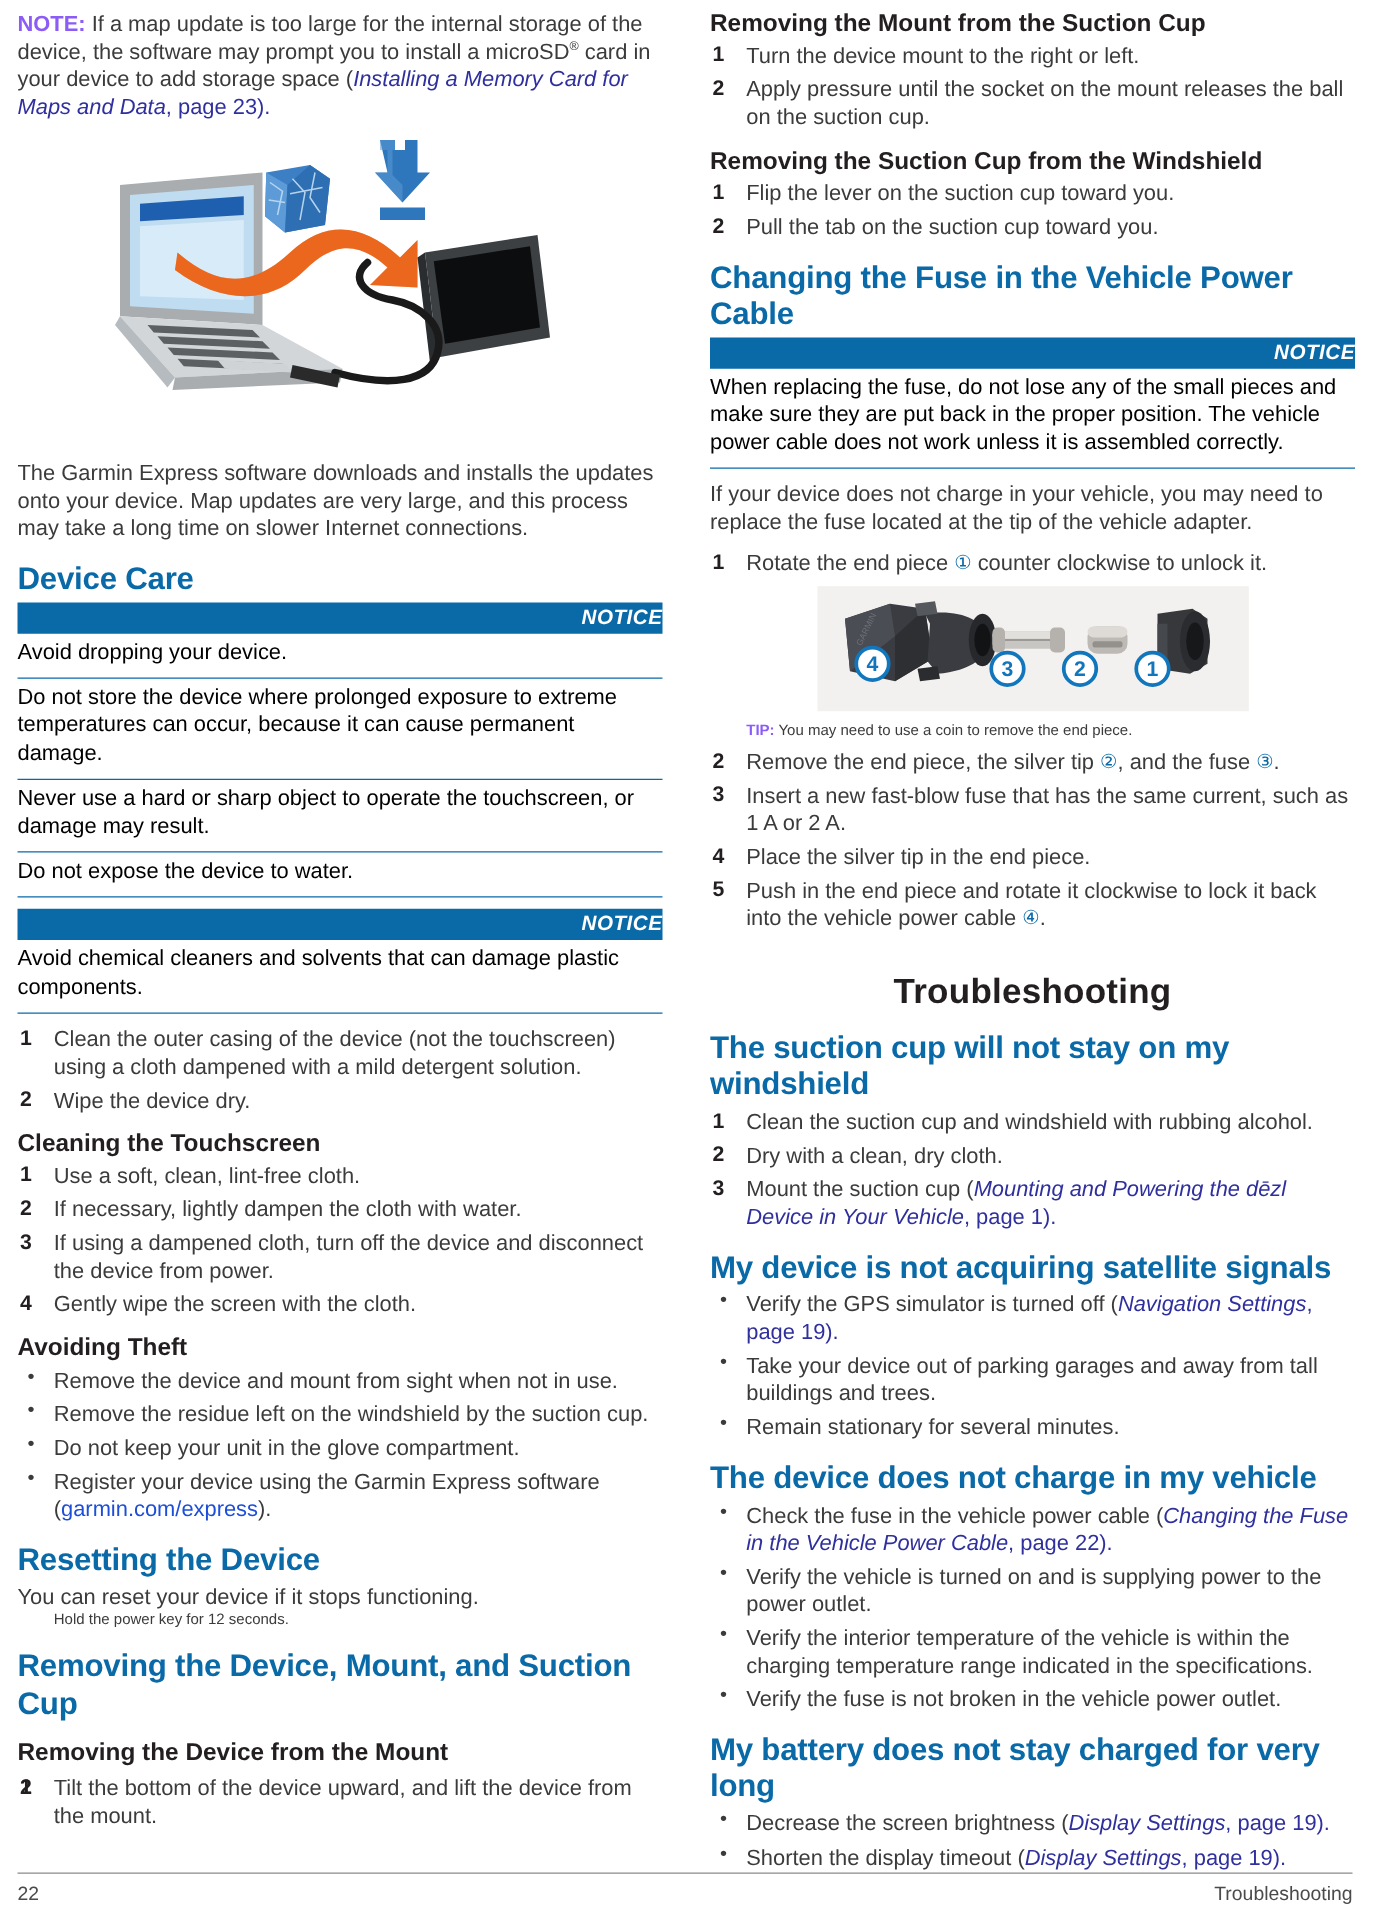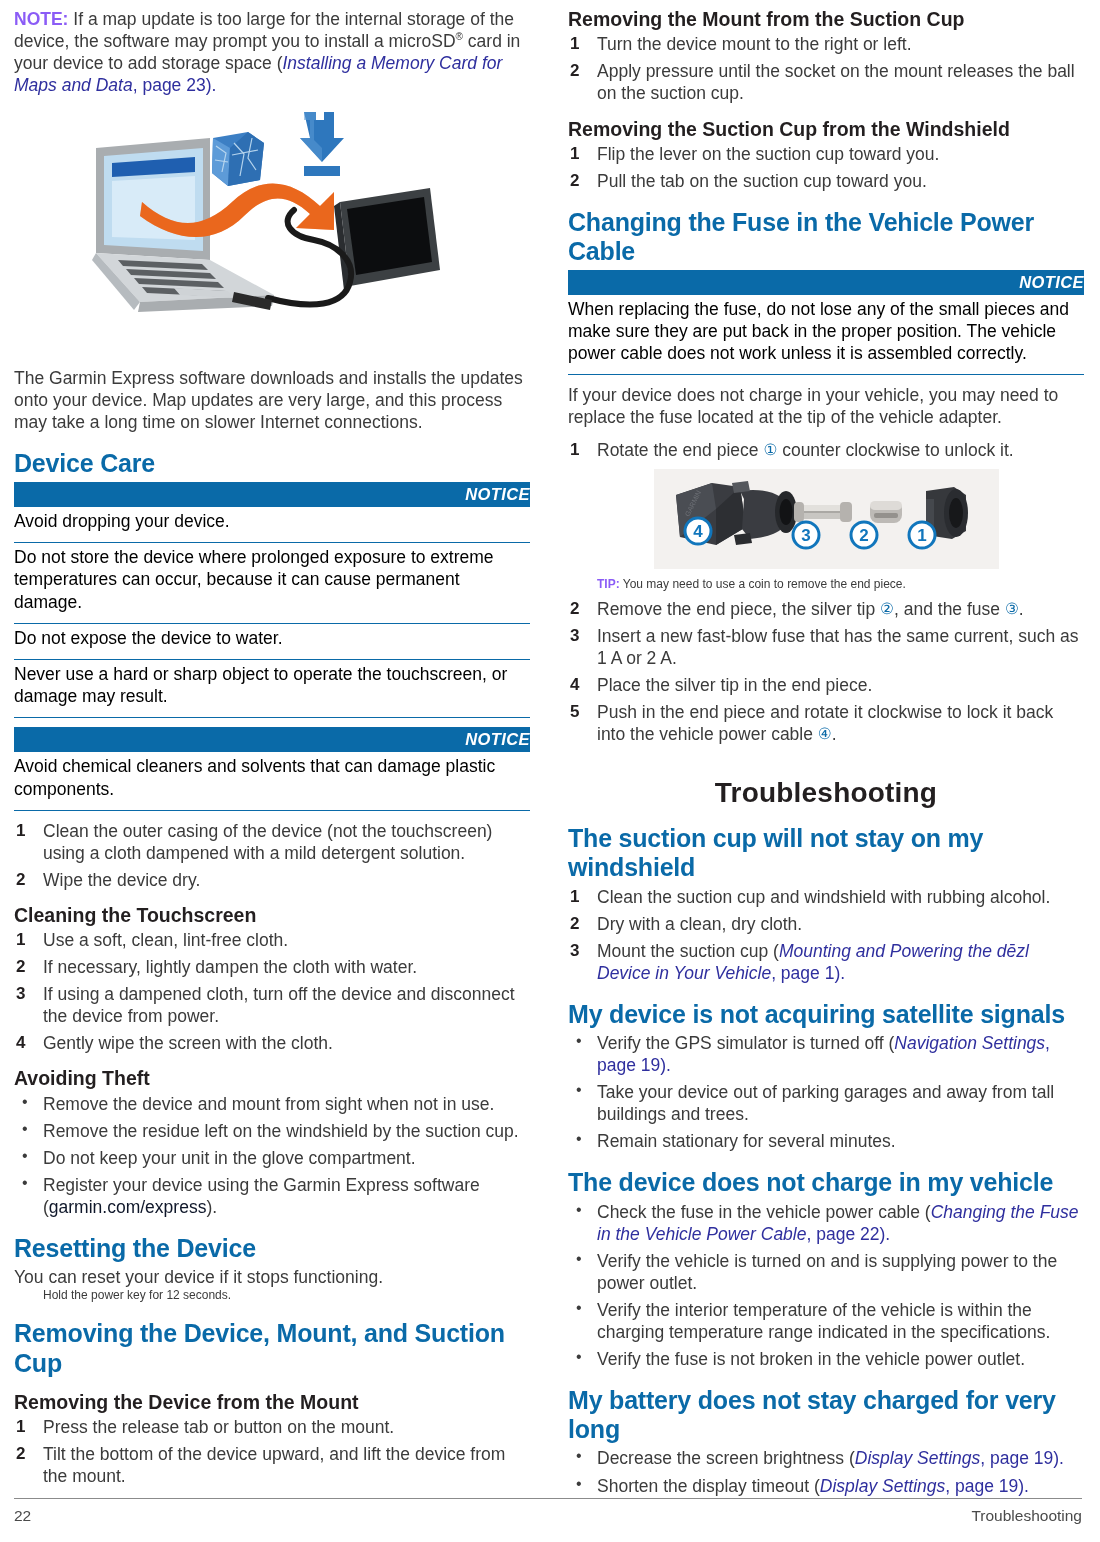--- a/index.html
+++ b/index.html
@@ -134,21 +134,21 @@
   .sub-indent {
     padding-left: 29px;
     font-size: 12px;
     line-height: 1.26;
     margin: 0 0 6px 0;
     color: #3b3b3b;
   }
 
   .xref { color: #2f2f9e; font-style: italic; }
   .xref-plain { color: #2f2f9e; font-style: normal; }
-  .link { color: #0f172a; }
+  .link { color: #1d4ed8; }
   b.lead { color: #8b5cf6; font-weight: bold; }
   .sup { font-size: 10px; vertical-align: super; }
   .circ {
     color: #0a6aa8;
     font-size: 15.5px;
     vertical-align: 1px;
   }
 
   
   .fig-laptop {
@@ -247,22 +247,22 @@
         <path d="M152 182 L190 190 L188 200 L150 192 Z" fill="#2a2a2a"></path>
       </svg>
 
       <p class="body-text">The Garmin Express software downloads and installs the updates onto your device. Map updates are very large, and this process may take a long time on slower Internet connections.</p>
 
       <h2 class="h1-blue">Device Care</h2>
       <div class="notice-table">
         <div class="notice-bar">NOTICE</div>
         <div class="notice-row">Avoid dropping your device.</div>
         <div class="notice-row">Do not store the device where prolonged exposure to extreme temperatures can occur, because it can cause permanent damage.</div>
+        <div class="notice-row">Never use a hard or sharp object to operate the touchscreen, or damage may result.</div>
         <div class="notice-row">Do not expose the device to water.</div>
-        <div class="notice-row">Never use a hard or sharp object to operate the touchscreen, or damage may result.</div>
       </div>
 
       <div class="notice-table">
         <div class="notice-bar">NOTICE</div>
         <div class="notice-row">Avoid chemical cleaners and solvents that can damage plastic components.</div>
       </div>
       <ol class="steps">
         <li><span class="num">1</span><span>Clean the outer casing of the device (not the touchscreen) using a cloth dampened with a mild detergent solution.</span></li>
         <li><span class="num">2</span><span>Wipe the device dry.</span></li>
       </ol>
@@ -283,21 +283,21 @@
         <li><span class="dot">•</span><span>Register your device using the Garmin Express software (</span><span class="link">garmin.com/express</span><span>).</span></li>
       </ul>
 
       <h2 class="h1-blue">Resetting the Device</h2>
       <p class="body-text tight">You can reset your device if it stops functioning.</p>
       <div class="sub-indent">Hold the power key for 12 seconds.</div>
 
       <h2 class="h1-blue">Removing the Device, Mount, and Suction Cup</h2>
       <h3 class="h2-black">Removing the Device from the Mount</h3>
       <ol class="steps">
-        <li><span class="num">1</span><span>Press the release tab or button on the mount.</span></li>
+        <li><span class="num">1</span></li>
         <li><span class="num">2</span><span>Tilt the bottom of the device upward, and lift the device from the mount.</span></li>
       </ol>
 
     </div>
 
     <div class="col col-right">
 
       <h3 class="h2-black top">Removing the Mount from the Suction Cup</h3>
       <ol class="steps">
         <li><span class="num">1</span><span>Turn the device mount to the right or left.</span></li>

